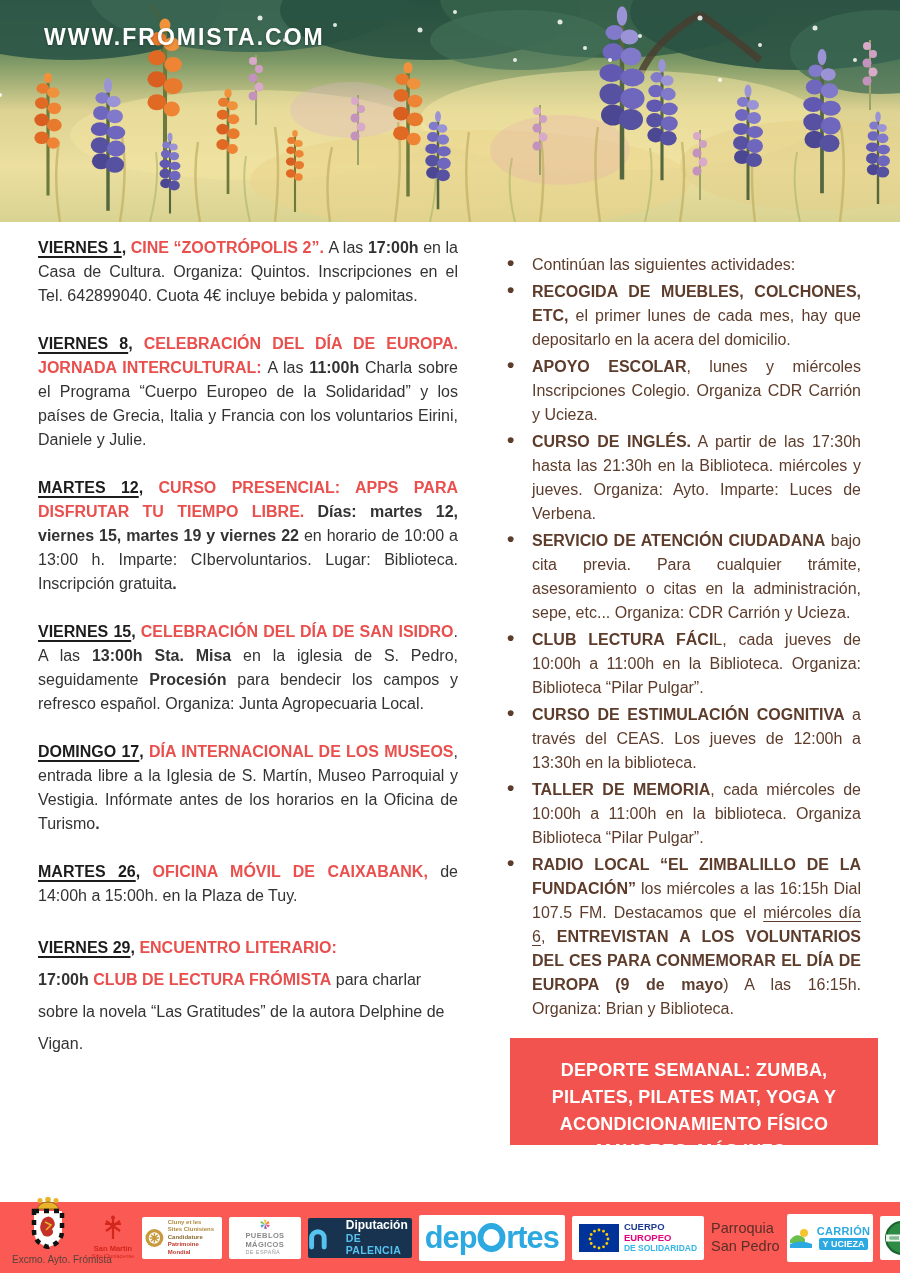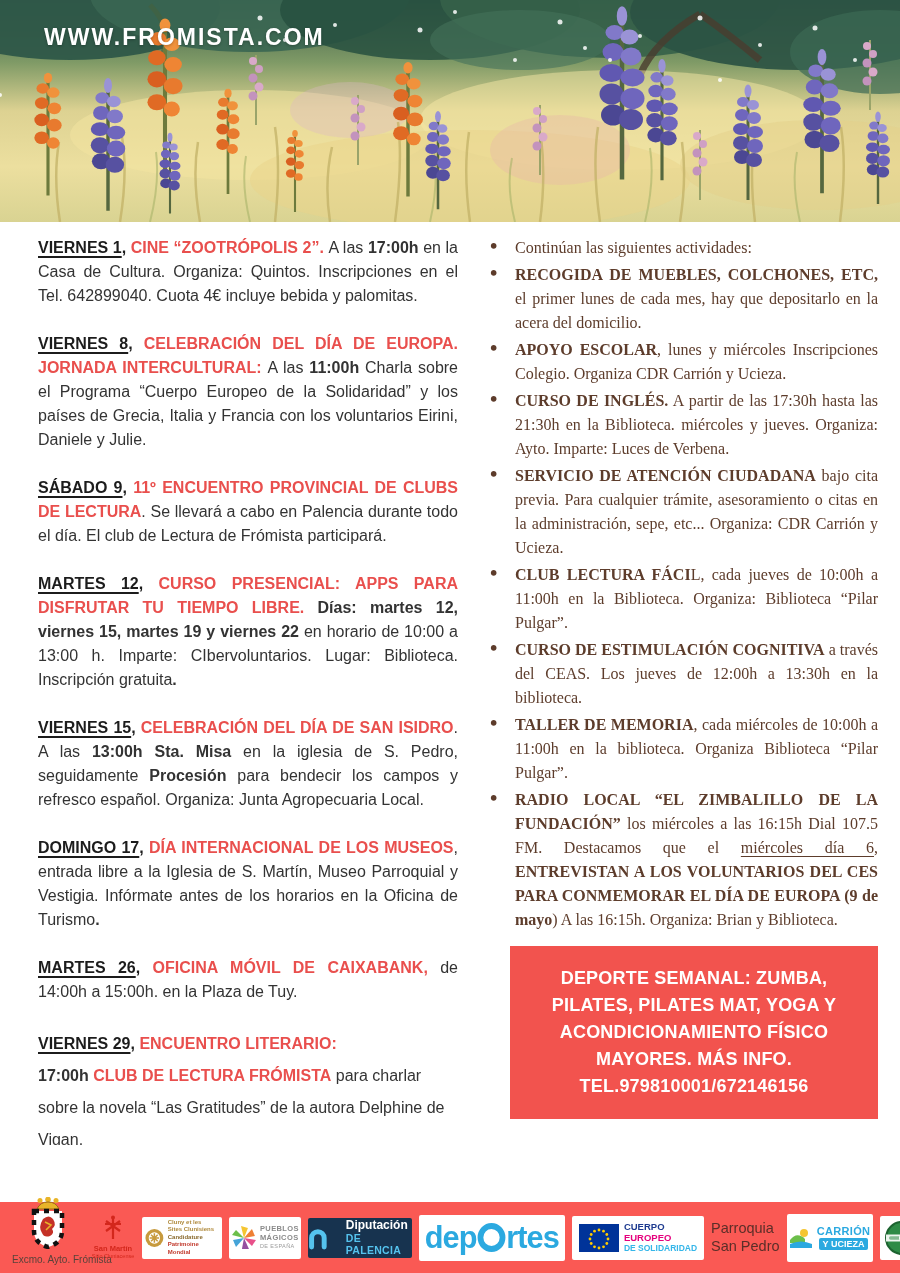--- a/index.html
+++ b/index.html
@@ -43,21 +43,21 @@
   .event.spaced { line-height:32px; margin-bottom:0; text-align:left; }
 
   .seg-plain { color:#333333; }
   .seg-day   { font-weight:700; color:#1c1c1c; text-decoration:underline;
                text-decoration-thickness:2px; text-underline-offset:3px; }
   .seg-dc    { font-weight:700; color:#1c1c1c; }
   .seg-red   { font-weight:700; color:#E94F4D; }
   .seg-bold  { font-weight:700; color:inherit; }
   .seg-underline { text-decoration:underline; text-underline-offset:3px; }
 
-  .activities { list-style:none; margin:0; padding:0;font-family:Liberation Serif, serif; }
+  .activities { list-style:none; margin:17px; padding:0; }
   .activities li {
     position:relative; padding-left:27px; margin:0 0 3px 0;
     font-size:16px; line-height:24px; color:#5D3C2B; text-align:justify;
   }
   .activities li::before {
     content:"•"; position:absolute; left:2px; top:-2px;
     font-size:21px; font-weight:700; color:#5D3C2B;
   }
   .col-right .seg-plain { color:#5D3C2B; }
 
@@ -82,21 +82,21 @@
   .logo-sanmartin { flex:0 0 auto; width:44px; text-align:center; }
   .sm-l1 { font-size:7.5px; font-weight:700; color:#d3271c; line-height:1.1; }
   .sm-l2 { font-size:5.5px; color:#d3271c; line-height:1.2; }
 
   .cluny { width:76px; height:38px; gap:3px; padding:2px; }
   .cluny-txt { display:flex; flex-direction:column; }
   .cl-l1,.cl-l2 { font-size:6px; font-weight:700; color:#b08a3c; line-height:1.25; }
   .cl-l3 { font-size:6px; font-weight:700; color:#8a6a2e; line-height:1.25; }
   .cl-l4 { font-size:6px; font-weight:700; color:#c23b2e; line-height:1.25; }
 
-  .pueblos { width:68px; height:38px; gap:3px; padding:2px; }
+  .pueblos { width:68px; height:38px; gap:3px; padding:2px;flex-direction:column; }
   .pb-txt { display:flex; flex-direction:column; }
   .pb-l1,.pb-l2 { font-size:7.5px; font-weight:700; color:#8a8a8a; line-height:1.15; letter-spacing:.4px; }
   .pb-l3 { font-size:5.5px; color:#9a9a9a; line-height:1.3; letter-spacing:.4px; }
 
   .diputacion { width:104px; height:40px; background:#17334F; border-radius:2px;
                 display:flex; align-items:center; justify-content:center; gap:6px; flex:0 0 auto; }
   .dp-txt { display:flex; flex-direction:column;margin-left:12px; }
   .dp-l1 { font-size:12px; font-weight:700; color:#ffffff; line-height:1.15; }
   .dp-l2 { font-size:10.5px; font-weight:700; color:#55C3EE; line-height:1.15; letter-spacing:.3px; }
 
@@ -256,21 +256,20 @@
       </g>
     </svg>
     <div class="site-url">WWW.FROMISTA.COM</div>
   </div>
 
 
   <div class="content">
     <div class="col-left">
       <p class="event"><span class="seg-day">VIERNES 1</span><span class="seg-dc">, </span><span class="seg-red">CINE “ZOOTRÓPOLIS 2”. </span><span class="seg-plain">A las </span><span class="seg-bold">17:00h</span><span class="seg-plain"> en la Casa de Cultura. Organiza: Quintos. Inscripciones en el Tel. 642899040. Cuota 4€ incluye bebida y palomitas.</span></p>
       <p class="event"><span class="seg-day">VIERNES 8</span><span class="seg-dc">, </span><span class="seg-red">CELEBRACIÓN DEL DÍA DE EUROPA. JORNADA INTERCULTURAL: </span><span class="seg-plain">A las </span><span class="seg-bold">11:00h</span><span class="seg-plain"> Charla sobre el Programa “Cuerpo Europeo de la Solidaridad” y los países de Grecia, Italia y Francia con los voluntarios Eirini, Daniele y Julie.</span></p>
-      <p class="event"><span class="seg-day">SÁBADO 9</span><span class="seg-dc">, </span><span class="seg-red">11º ENCUENTRO PROVINCIAL DE CLUBS DE LECTURA</span><span class="seg-plain">. Se llevará a cabo en Palencia durante todo el día. El club de Lectura de Frómista participará.</span></p>
       <p class="event"><span class="seg-day">MARTES 12</span><span class="seg-dc">, </span><span class="seg-red">CURSO PRESENCIAL: APPS PARA DISFRUTAR TU TIEMPO LIBRE. </span><span class="seg-bold">Días: martes 12, viernes 15, martes 19 y viernes 22</span><span class="seg-plain"> en horario de 10:00 a 13:00 h. Imparte: CIbervoluntarios. Lugar: Biblioteca. Inscripción gratuita</span><span class="seg-bold">.</span></p>
       <p class="event"><span class="seg-day">VIERNES 15</span><span class="seg-dc">, </span><span class="seg-red">CELEBRACIÓN DEL DÍA DE SAN ISIDRO</span><span class="seg-plain">. A las </span><span class="seg-bold">13:00h Sta. Misa</span><span class="seg-plain"> en la iglesia de S. Pedro, seguidamente </span><span class="seg-bold">Procesión</span><span class="seg-plain"> para bendecir los campos y refresco español. Organiza: Junta Agropecuaria Local.</span></p>
       <p class="event"><span class="seg-day">DOMINGO 17</span><span class="seg-dc">, </span><span class="seg-red">DÍA INTERNACIONAL DE LOS MUSEOS</span><span class="seg-plain">, entrada libre a la Iglesia de S. Martín, Museo Parroquial y Vestigia. Infórmate antes de los horarios en la Oficina de Turismo</span><span class="seg-bold">.</span></p>
       <p class="event"><span class="seg-day">MARTES 26</span><span class="seg-dc">, </span><span class="seg-red">OFICINA MÓVIL DE CAIXABANK,</span><span class="seg-plain"> de 14:00h a 15:00h. en la Plaza de Tuy.</span></p>
       <p class="event spaced"><span class="seg-day">VIERNES 29</span><span class="seg-dc">, </span><span class="seg-red">ENCUENTRO LITERARIO:</span><br><span class="seg-bold">17:00h </span><span class="seg-red">CLUB DE LECTURA FRÓMISTA</span><span class="seg-plain"> para charlar sobre la novela “Las Gratitudes” de la autora Delphine de Vigan.</span><br></p>
     </div>
 
     <div class="col-right">
       <ul class="activities">
         <li><span class="seg-plain">Continúan las siguientes actividades:</span></li>

